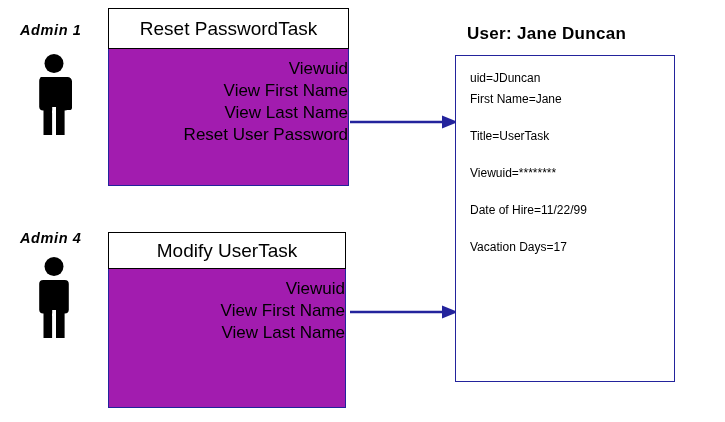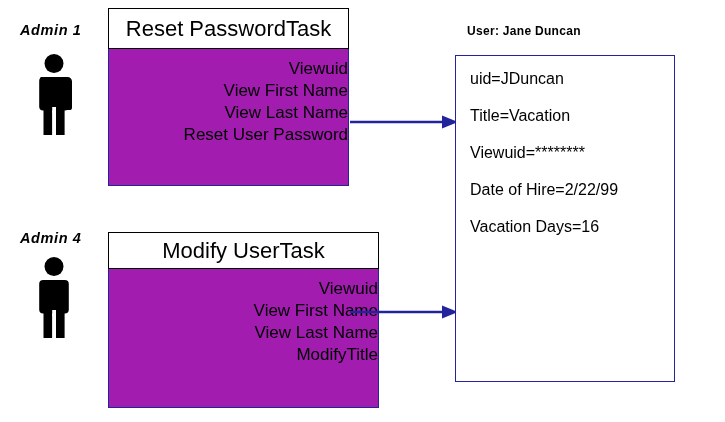--- a/index.html
+++ b/index.html
@@ -42,21 +42,21 @@
   .task-box {
     position: absolute;
     box-sizing: border-box;
   }
   .task-header {
     box-sizing: border-box;
     border: 1.6px solid #000000;
     background: #ffffff;
     text-align: right;
     color: #000000;
-    font-size: 22px;
+    font-size: 19px;
     display: flex;
     align-items: center;
     justify-content: center;
     white-space: nowrap;
   }
   .task-body {
     box-sizing: border-box;
     border: 1.6px solid #23239c;
     border-top: none;
     background: #a21caf;
@@ -67,35 +67,35 @@
     color: #000000;
     font-size: 17px;
     line-height: 22px;
     white-space: nowrap;
   }
 
   
   .user-title {
     position: absolute;
     font-weight: bold;
-    font-size: 12px;
+    font-size: 17px;
     letter-spacing: 0.3px;
     color: #000000;
     white-space: nowrap;
   }
   .user-panel {
     position: absolute;
     box-sizing: border-box;
     border: 1.8px solid #23239c;
     background: #ffffff;
     padding: 12px 0 0 14px;
   }
   .user-attr {
     color: #000000;
-    font-size: 16px;
+    font-size: 12px;
     line-height: 21px;
     white-space: nowrap;
   }
   .user-attr.wrap { white-space: normal; max-width: 180px; }
   .attr-gap { height: 16px; }
 
   
   .arrow {
     position: absolute;
     height: 14px;
@@ -135,27 +135,26 @@
   <div class="person" style="left:32px; top:256px;">
     <svg viewBox="0 0 44 82" xmlns="http://www.w3.org/2000/svg">
       <circle cx="22" cy="10.5" r="9.5" fill="#000000"></circle>
       <rect x="7.2" y="24" width="29.6" height="33.5" rx="4" fill="#000000"></rect>
       <rect x="11.5" y="55" width="8.6" height="27" fill="#000000"></rect>
       <rect x="24" y="55" width="8.6" height="27" fill="#000000"></rect>
       <rect x="20.2" y="54" width="3.8" height="6" fill="#ffffff"></rect>
     </svg>
   </div>
 
-  <div class="task-box" style="left:108px; top:232px; width:271px;">
+  <div class="task-box" style="left:108px; top:232px; width:238px;">
     <div class="task-header" style="height:37px;">Modify UserTask</div>
     <div class="task-body" style="height:139px;">
       <div class="task-item">Viewuid</div>
       <div class="task-item">View First Name</div>
       <div class="task-item">View Last Name</div>
-      <div class="task-item">ModifyTitle</div>
     </div>
   </div>
 
   <div class="arrow" style="left:350px; top:115px; width:108px;">
     <svg viewBox="0 0 108 14" xmlns="http://www.w3.org/2000/svg" preserveAspectRatio="none">
       <line x1="0" y1="7" x2="94" y2="7" stroke="#23239c" stroke-width="2.6"></line>
       <polygon points="92,0.5 108,7 92,13.5" fill="#23239c"></polygon>
     </svg>
   </div>
 
@@ -163,27 +162,28 @@
     <svg viewBox="0 0 108 14" xmlns="http://www.w3.org/2000/svg" preserveAspectRatio="none">
       <line x1="0" y1="7" x2="94" y2="7" stroke="#23239c" stroke-width="2.6"></line>
       <polygon points="92,0.5 108,7 92,13.5" fill="#23239c"></polygon>
     </svg>
   </div>
 
   <div class="user-title" style="left:467px; top:24px;">User: Jane Duncan</div>
 
   <div class="user-panel" style="left:455px; top:55px; width:220px; height:327px;">
     <div class="user-attr">uid=JDuncan</div>
+    <div class="user-attr">First Name=Jane</div>
 
     <div class="attr-gap"></div>
-    <div class="user-attr">Title=Vacation</div>
+    <div class="user-attr">Title=UserTask</div>
 
     <div class="attr-gap"></div>
     <div class="user-attr">Viewuid=********</div>
 
     <div class="attr-gap"></div>
-    <div class="user-attr wrap">Date of Hire=2/22/99</div>
+    <div class="user-attr wrap">Date of Hire=11/22/99</div>
 
     <div class="attr-gap"></div>
-    <div class="user-attr">Vacation Days=16</div>
+    <div class="user-attr">Vacation Days=17</div>
   </div>
 
 </div>
 
 </body></html>

